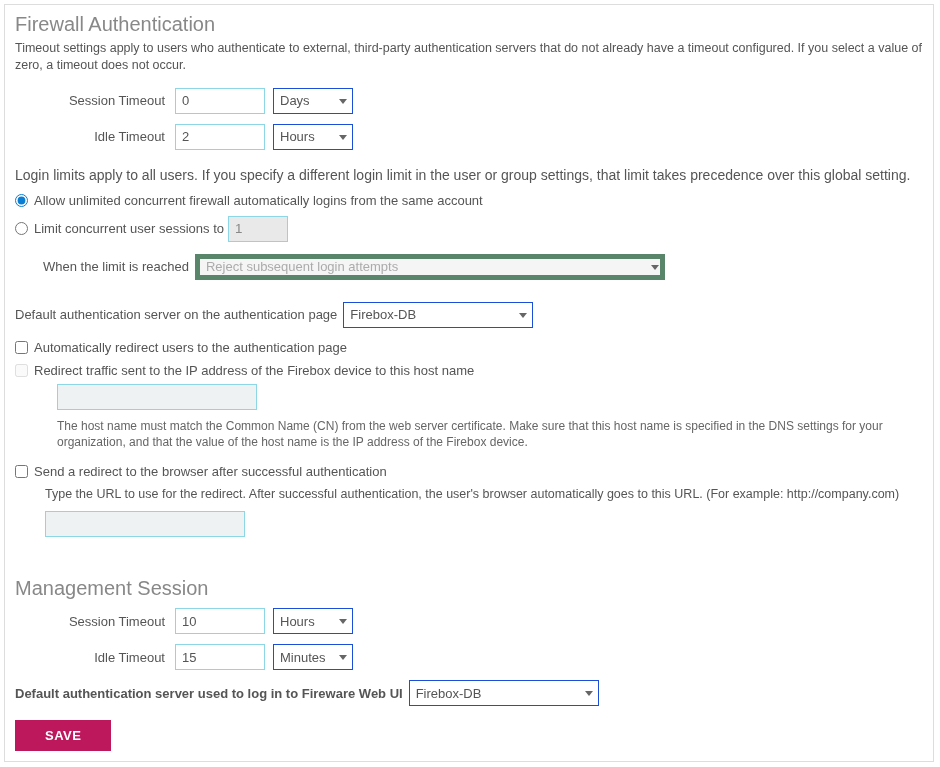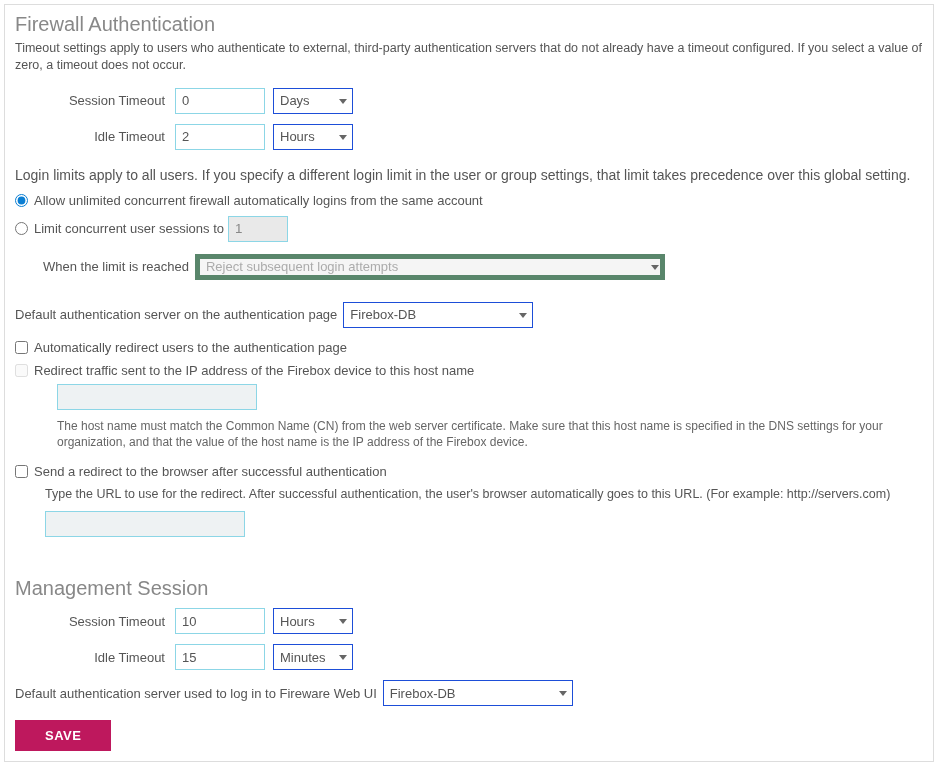--- a/index.html
+++ b/index.html
@@ -27,21 +27,21 @@
 .auth-row .lbl3 { margin-right: 6px; }
 .sub-check { display: flex; align-items: center; margin-bottom: 6px; }
 .sub-check input[type="checkbox"] { margin-right: 6px; }
 input[type="checkbox"]:disabled { opacity: 0.7; }
 .host-input { margin-left: 42px; width: 200px; height: 26px; border: 1px solid #8cd6e6; background: #eef2f3; margin-bottom: 8px; padding: 2px 6px; }
 .hint { margin-left: 42px; font-size: 12px; color: #666; line-height: 1.35; margin-bottom: 14px; padding-right: 10px; }
 .redirect-hint { margin-left: 30px; font-size: 12.5px; color: #555; margin-bottom: 10px; }
 .redirect-input { margin-left: 30px; width: 200px; height: 26px; border: 1px solid #8cd6e6; background: #eef2f3; margin-bottom: 22px; padding: 2px 6px; }
 .mgmt-section { margin-top: 18px; }
 .webui-row { display: flex; align-items: center; margin: 10px 0 14px 0; }
-.webui-row .lbl3 { margin-right: 6px; }
+.webui-row .lbl3 { margin-right: 6px; font-weight: bold; }
 .save-btn { background: #be185d; color: #fff; border: none; padding: 8px 30px; font-size: 13px; font-weight: bold; cursor: pointer; letter-spacing: 0.5px; }
 </style>
 </head>
 <body>
 
 <div class="container">
 
   <h2>Firewall Authentication</h2>
   <div class="description">Timeout settings apply to users who authenticate to external, third-party authentication servers that do not already have a timeout configured. If you select a value of zero, a timeout does not occur.</div>
 
@@ -105,21 +105,21 @@
     <input type="checkbox" disabled="" style="">
     <span>Redirect traffic sent to the IP address of the Firebox device to this host name</span>
   </div>
   <input type="text" class="host-input" disabled="" style="">
   <div class="hint">The host name must match the Common Name (CN) from the web server certificate. Make sure that this host name is specified in the DNS settings for your organization, and that the value of the host name is the IP address of the Firebox device.</div>
 
   <div class="check-row">
     <input type="checkbox" style="">
     <span>Send a redirect to the browser after successful authentication</span>
   </div>
-  <div class="redirect-hint">Type the URL to use for the redirect. After successful authentication, the user's browser automatically goes to this URL. (For example: http://servers.com)</div>
+  <div class="redirect-hint">Type the URL to use for the redirect. After successful authentication, the user's browser automatically goes to this URL. (For example: http://company.com)</div>
   <input type="text" class="redirect-input" disabled="" style="">
 
   <div class="mgmt-section">
     <h2>Management Session</h2>
 
     <div class="form-row" style="margin-top:8px;">
       <div class="lbl">Session Timeout</div>
       <input type="text" class="numfield" value="10" style="">
       <span class="sel-wrap">
         <select class="sel sel-unit">

